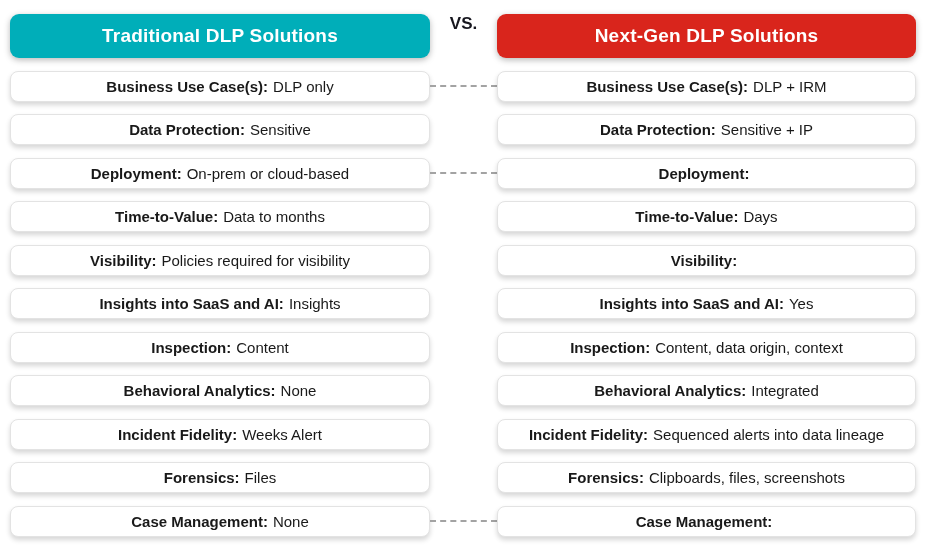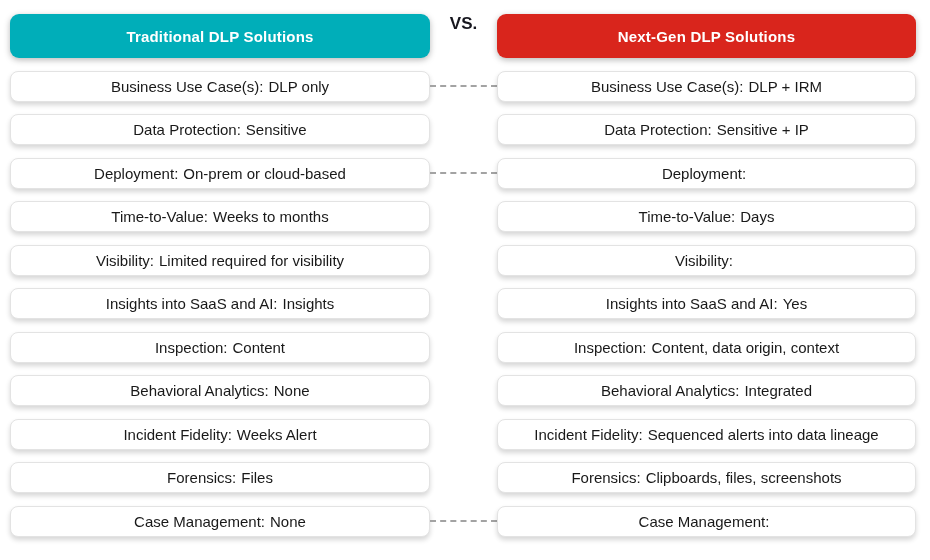--- a/index.html
+++ b/index.html
@@ -12,21 +12,21 @@
     display: grid;
     grid-template-columns: 420px 67px 419px;
     grid-template-rows: 44px repeat(11, 31px);
     row-gap: 12.5px;
   }
 
   .header {
     border-radius: 9px;
     color: #ffffff;
     font-weight: bold;
-    font-size: 15px;
+    font-size: 19px;
     letter-spacing: 0.2px;
     display: flex;
     align-items: center;
     justify-content: center;
     box-shadow: 0 2px 6px rgba(0,0,0,0.28);
   }
   .header.teal { background: #00AEB9; }
   .header.red  { background: #D9251C; }
 
   .vs {
@@ -44,21 +44,21 @@
     border-radius: 8px;
     box-shadow: 0 3px 5px rgba(0,0,0,0.16);
     display: flex;
     align-items: center;
     justify-content: center;
     font-size: 15px;
     color: #191919;
     white-space: nowrap;
     padding: 0 8px;
   }
-  .pill .lbl { font-weight: normal; margin-right: 5px; }
+  .pill .lbl { font-weight: bold; margin-right: 5px; }
 
   .connector-cell {
     display: flex;
     align-items: center;
   }
   .connector {
     width: 100%;
     height: 0;
     border-top: 2px dashed #a3a3a3;
     visibility: hidden;
@@ -110,33 +110,33 @@
   </div>
   <div class="connector-cell">
     <div class="connector visible" style="border-top-color: rgb(163, 163, 163);"></div>
   </div>
   <div class="pill right-pill">
     <span class="lbl">Deployment:</span>
   </div>
 
   <div class="pill left-pill">
     <span class="lbl">Time-to-Value:</span>
-    <span class="val">Weeks to months</span>
+    <span class="val">Data to months</span>
   </div>
   <div class="connector-cell">
     <div class="connector" style="border-top-color: rgb(163, 163, 163);"></div>
   </div>
   <div class="pill right-pill">
     <span class="lbl">Time-to-Value:</span>
     <span class="val">Days</span>
   </div>
 
   <div class="pill left-pill">
     <span class="lbl">Visibility:</span>
-    <span class="val">Limited required for visibility</span>
+    <span class="val">Policies required for visibility</span>
   </div>
   <div class="connector-cell">
     <div class="connector" style="border-top-color: rgb(163, 163, 163);"></div>
   </div>
   <div class="pill right-pill">
     <span class="lbl">Visibility:</span>
   </div>
 
   <div class="pill left-pill">
     <span class="lbl">Insights into SaaS and AI:</span>

